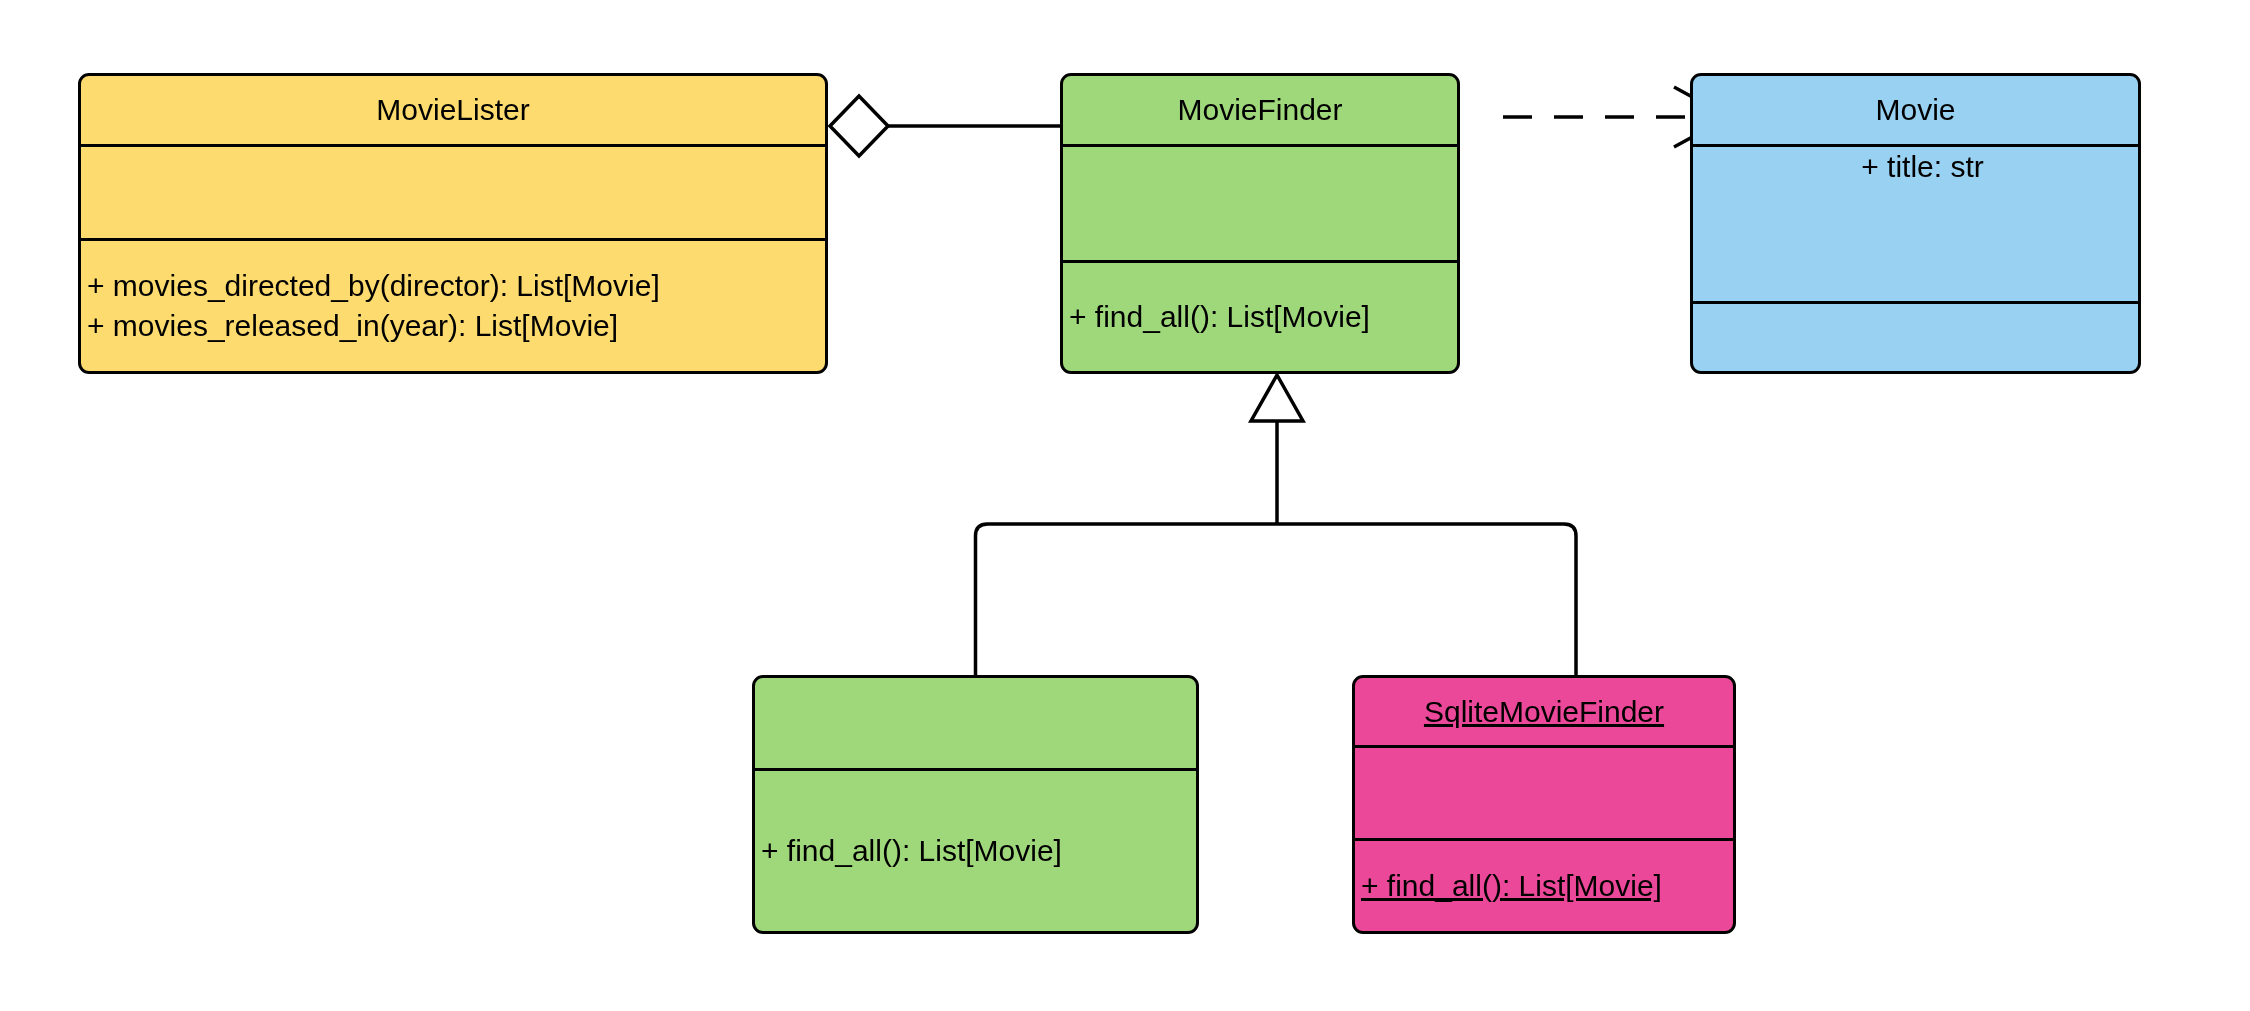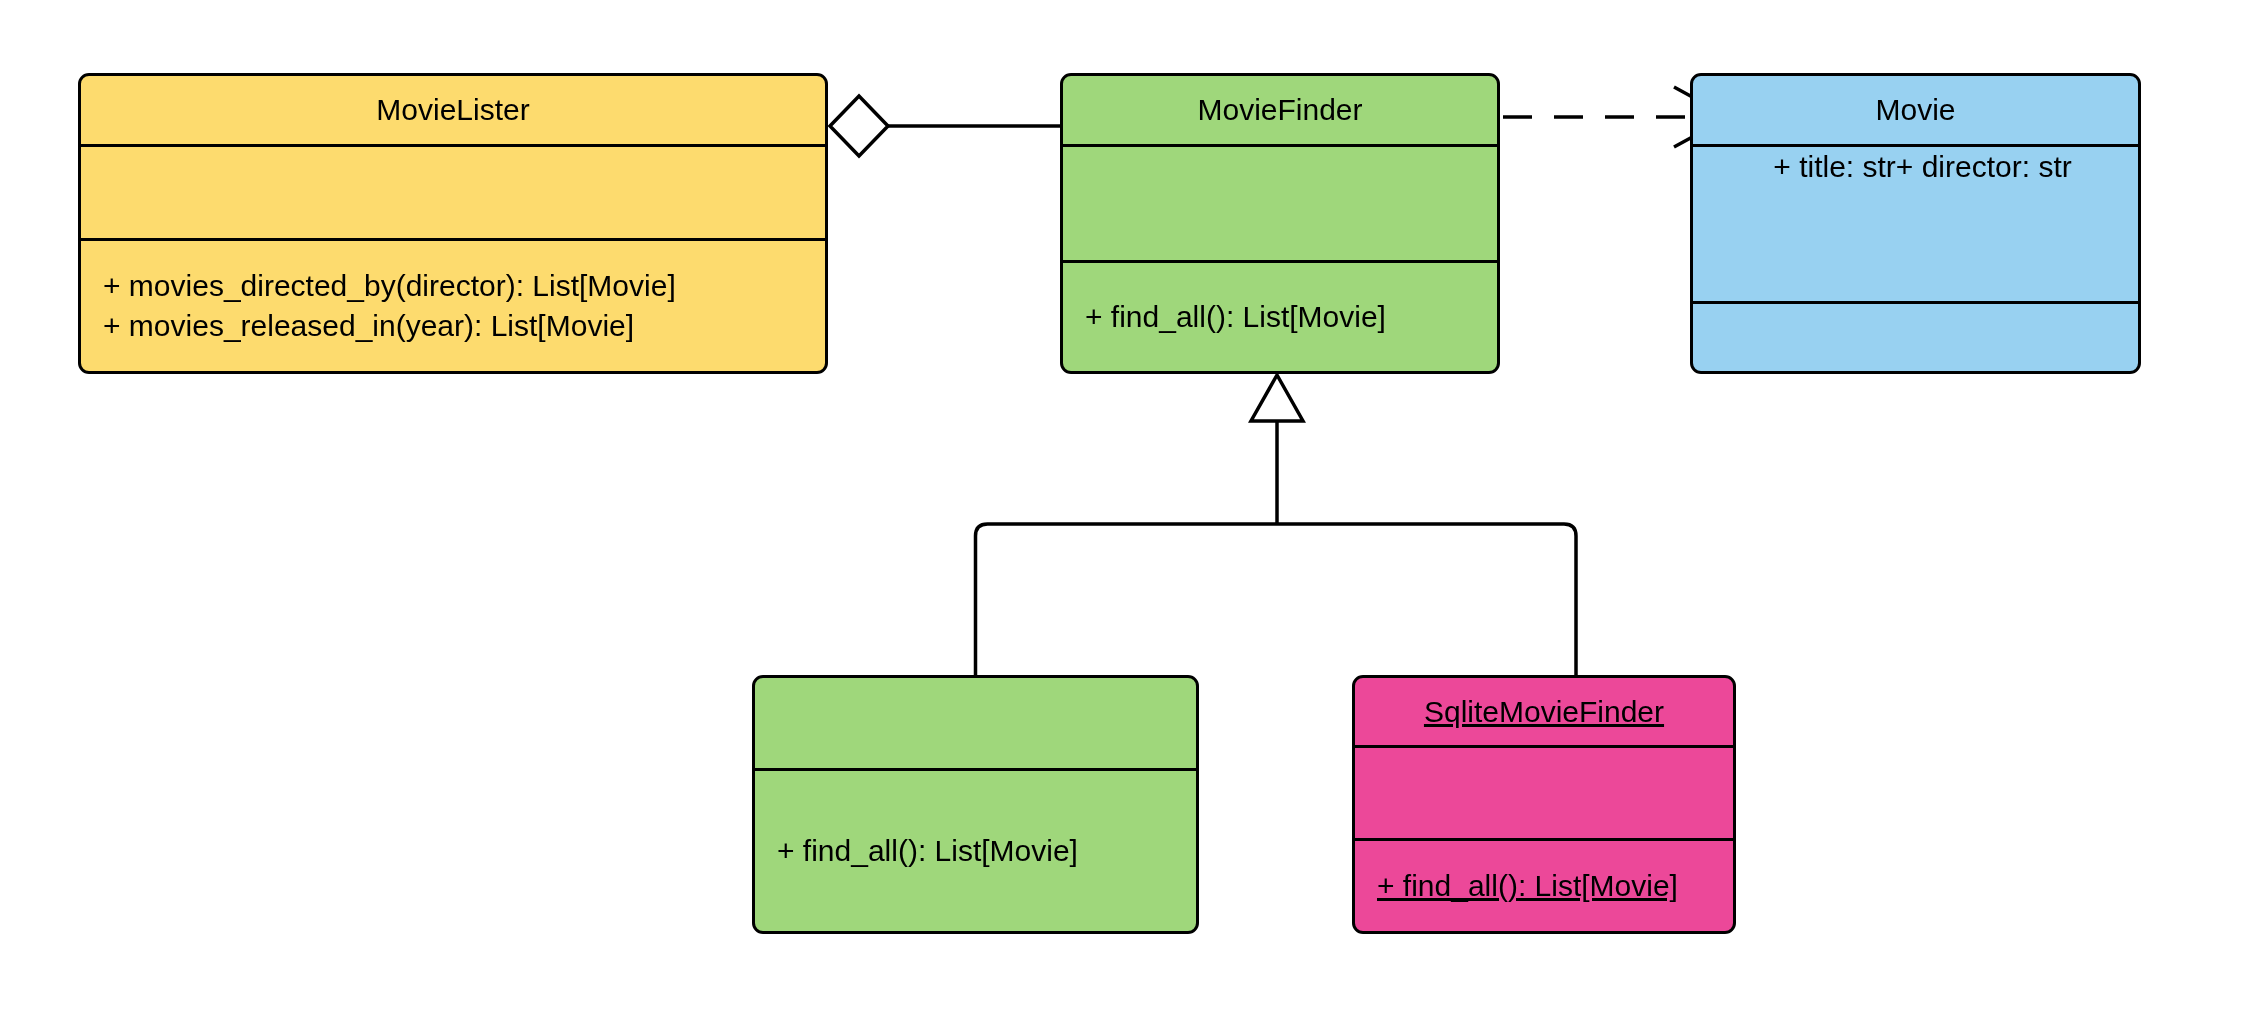--- a/index.html
+++ b/index.html
@@ -62,21 +62,21 @@
     justify-content: center;
     padding-left: 14px;
     flex: none;
   }
   .c-methods {
     box-sizing: border-box;
     flex: 1;
     display: flex;
     flex-direction: column;
     justify-content: center;
-    padding-left: 22px;
+    padding-left: 6px;
   }
   .m-line {
     font-size: 30px;
     line-height: 40px;
     white-space: nowrap;
   }
 </style>
 </head>
 <body>
 
@@ -103,33 +103,32 @@
 
   <div class="uml-class" style="left: 78px; top: 73px; width: 750px; height: 301px; background-color: rgb(253, 219, 110);">
     <div class="c-title" style="height:71px">MovieLister</div>
     <div class="c-attrs" style="height:94px"></div>
     <div class="c-methods">
       <div class="m-line">+ movies_directed_by(director): List[Movie]</div>
       <div class="m-line">+ movies_released_in(year): List[Movie]</div>
     </div>
   </div>
 
-  <div class="uml-class" style="left: 1060px; top: 73px; width: 440px; height: 301px; background-color: rgb(159, 215, 123);">
+  <div class="uml-class" style="left: 1060px; top: 73px; width: 400px; height: 301px; background-color: rgb(159, 215, 123);">
     <div class="c-title" style="height:71px">MovieFinder</div>
     <div class="c-attrs" style="height:116px"></div>
     <div class="c-methods">
       <div class="m-line">+ find_all(): List[Movie]</div>
     </div>
   </div>
 
   <div class="uml-class" style="left: 1690px; top: 73px; width: 451px; height: 301px; background-color: rgb(152, 209, 241);">
     <div class="c-title" style="height:71px">Movie</div>
     <div class="c-attrs" style="height:157px">
       <div class="m-line">+ title: str</div>
-      <div class="m-line">+ director: str</div>
     </div>
     <div class="c-methods"></div>
   </div>
 
   <div class="uml-class" style="left: 752px; top: 675px; width: 447px; height: 259px; background-color: rgb(159, 215, 123);">
     <div class="c-attrs" style="height:93px"></div>
     <div class="c-methods">
       <div class="m-line">+ find_all(): List[Movie]</div>
     </div>
   </div>

